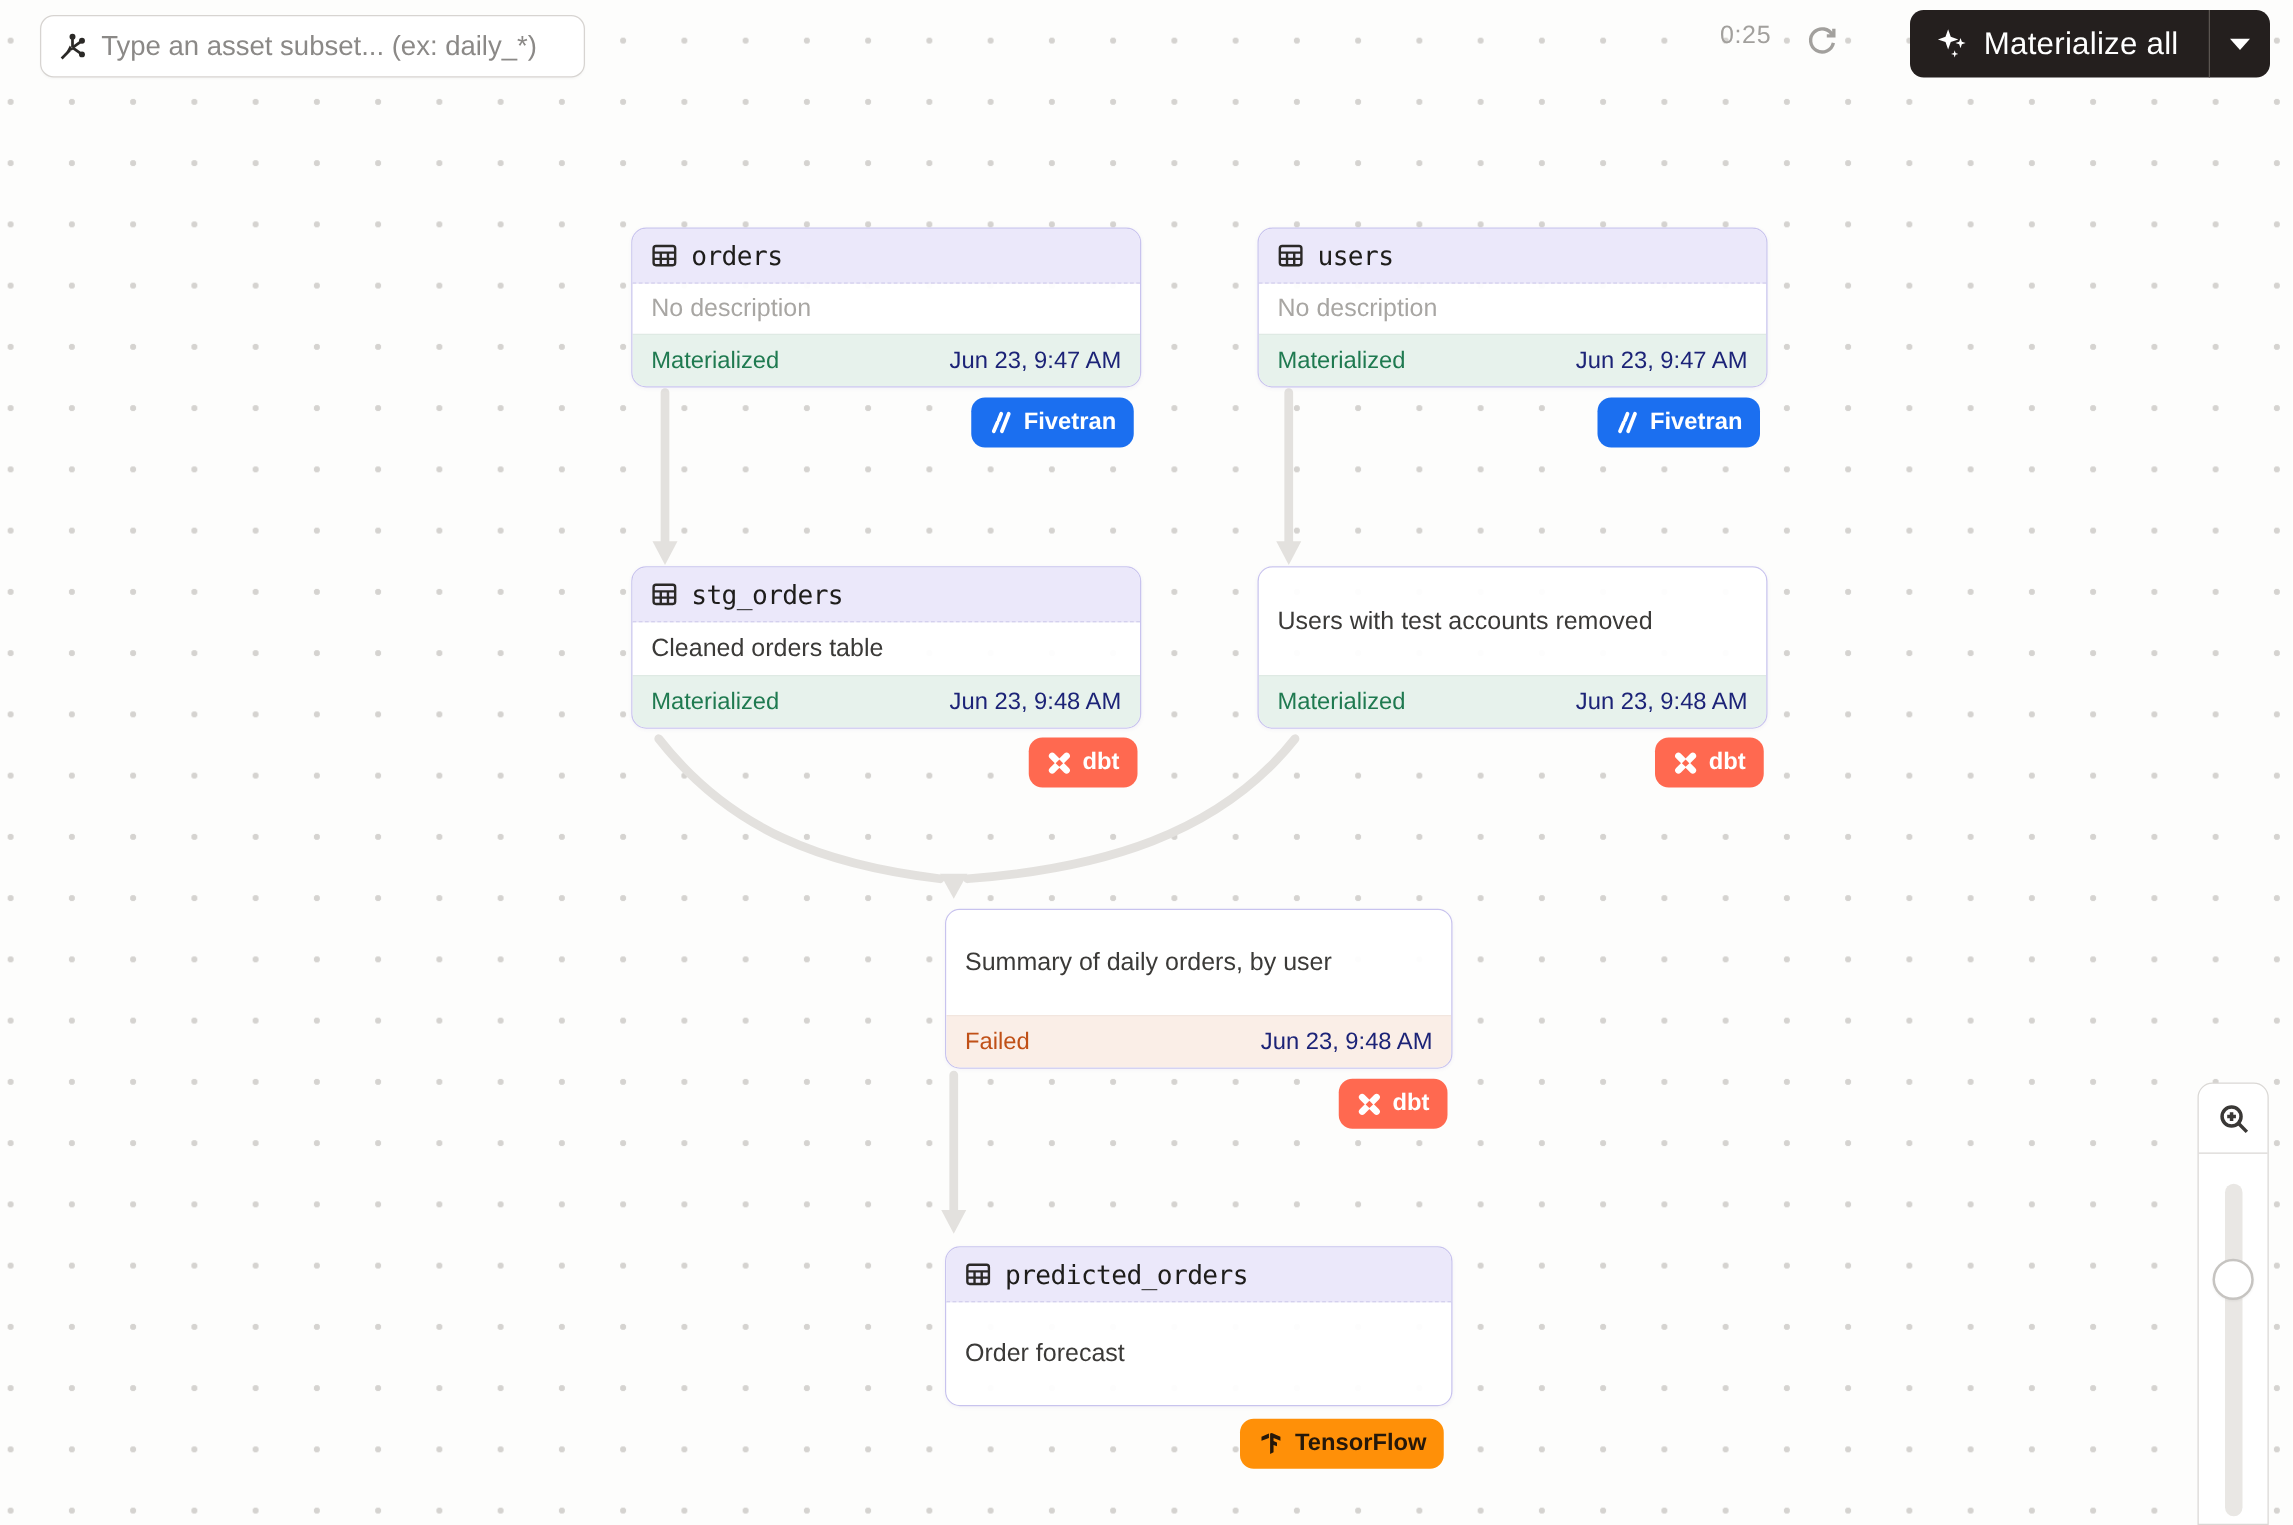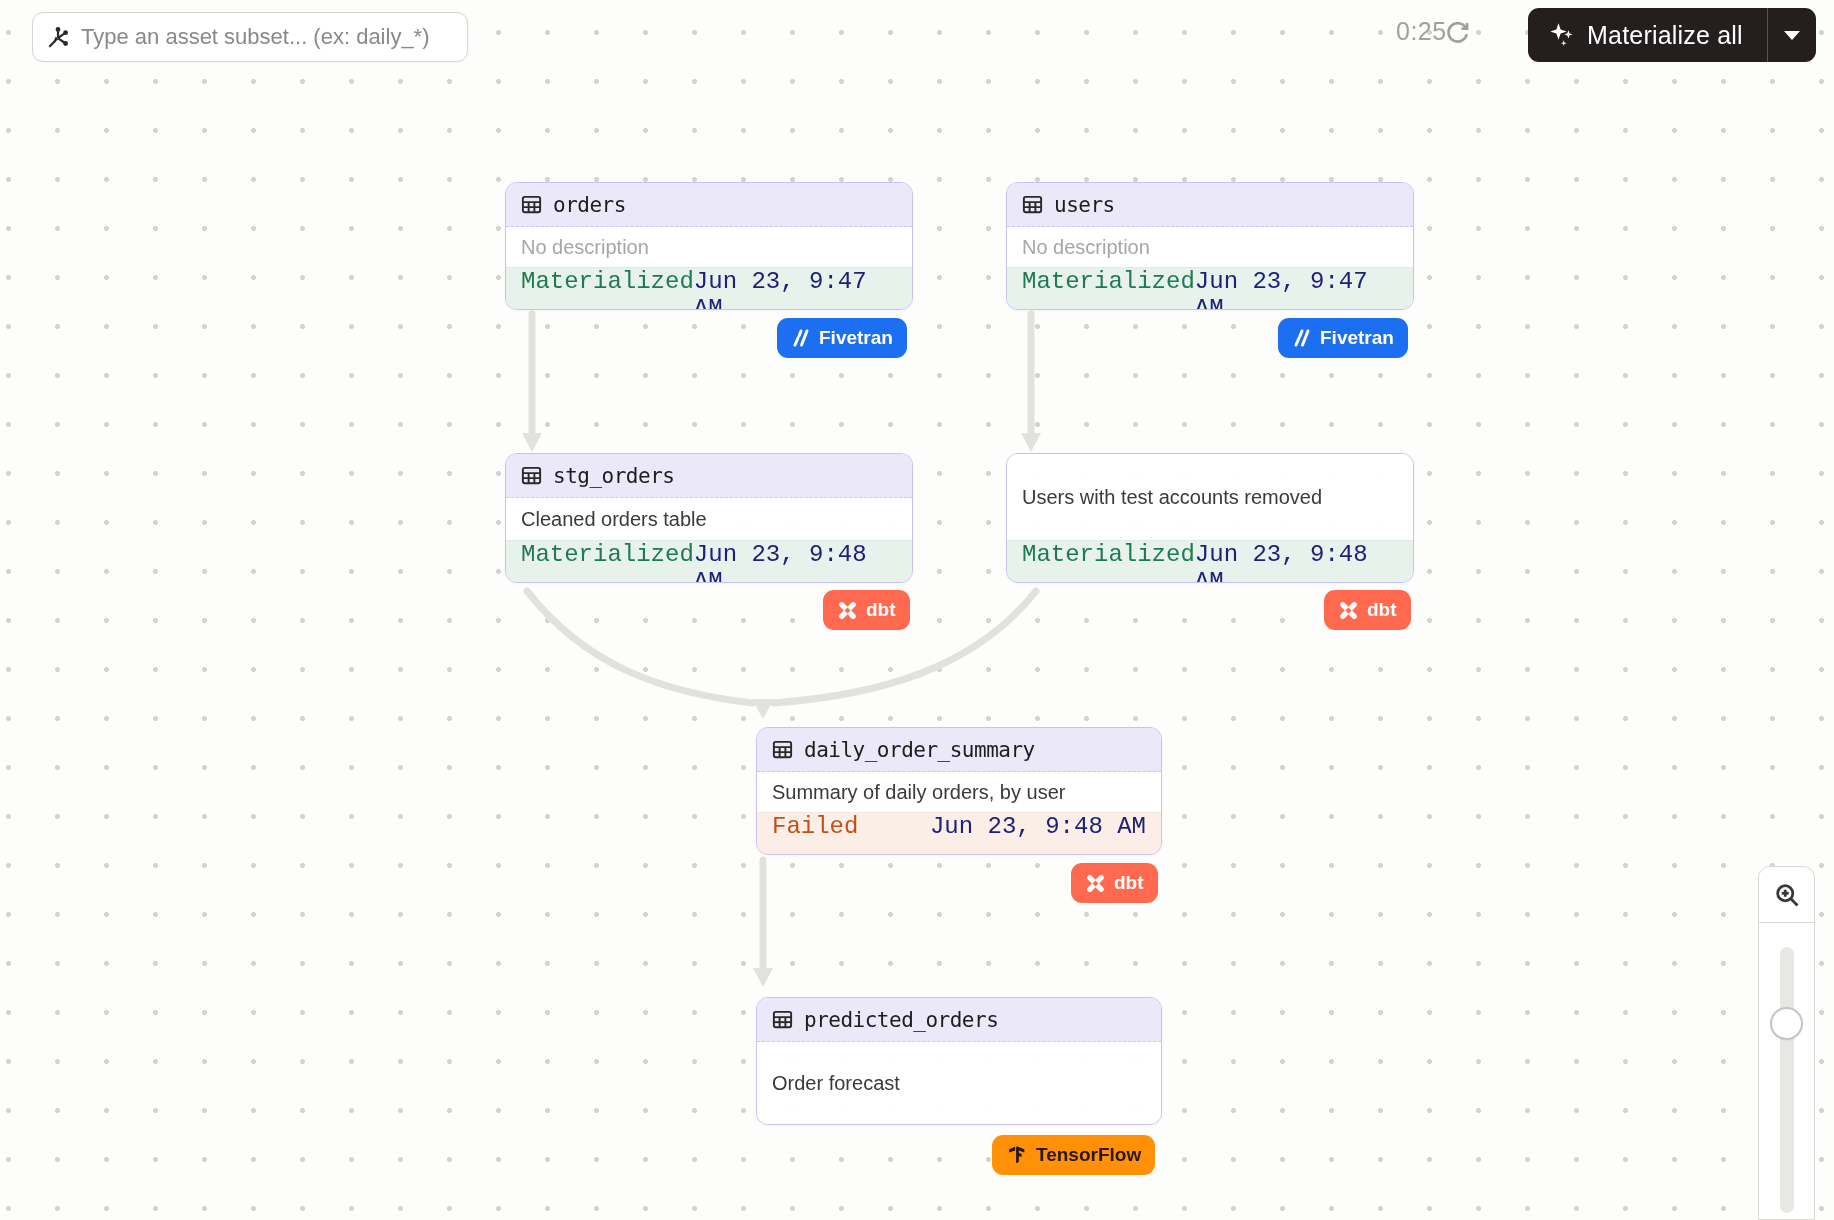--- a/index.html
+++ b/index.html
@@ -21,21 +21,21 @@
     display:flex; align-items:center; padding:0 12px; gap:10px; z-index:5;
     box-shadow:0 1px 2px rgba(0,0,0,0.03);
   }
   .search-box svg{ flex:0 0 auto; }
   .search-box input{
     border:none; outline:none; width:100%; font-size:22px; color:#3A3836;
     font-family:"Liberation Sans", sans-serif; background:transparent; white-space:nowrap;
   }
   .search-box input::placeholder{ color:#8B8987; opacity:1; }
 
-  .timer{ position:absolute; left:1376px; top:17px; font-size:25px; color:#A2A09D; z-index:5; letter-spacing:0.5px;margin-left:20px;}
+  .timer{ position:absolute; left:1376px; top:17px; font-size:20px; color:#A2A09D; z-index:5; letter-spacing:0.5px;}
   .refresh{ position:absolute; left:1444px; top:18px; z-index:5; cursor:pointer;}
 
   .mat-btn{
     position:absolute; left:1528px; top:8px; height:54px; width:288px;
     background:#241F1E; border-radius:11px; display:flex; align-items:stretch;
     color:#fff; z-index:5; cursor:pointer;
   }
   .mat-btn .main{ display:flex; align-items:center; gap:11px; padding:0 18px 0 20px; flex:1;}
   .mat-btn .label{ font-size:25px; font-weight:500; letter-spacing:0.2px; }
   .mat-btn .sep{ width:1px; background:#5A5450; margin:0; }
@@ -57,22 +57,22 @@
   }
   .node .hdr .title{
     font-family:"DejaVu Sans Mono", monospace; font-size:21px; color:#1E1D1B; letter-spacing:-0.5px;
   }
   .node .desc{
     flex:1; display:flex; align-items:center; padding:0 15px;
     font-size:20px; color:#3B3A38; background:rgba(255,255,255,0.6);
   }
   .node .desc.muted{ color:#A8A6A3; }
   .node .foot{
-    height:42px; display:flex; justify-content:space-between;
-    padding:0 15px; font-size:24px; border-top:1px solid rgba(0,0,0,0.03);font-family:Liberation Mono, monospace;
+    height:42px; display:flex; align-items:center; justify-content:space-between;
+    padding:0 15px; font-size:19px; border-top:1px solid rgba(0,0,0,0.03);
   }
   .foot.materialized{ background:rgba(227,240,233,0.85); }
   .foot.materialized .status{ color:#1F7A50; }
   .foot.failed{ background:rgba(249,236,228,0.9); }
   .foot.failed .status{ color:#C05017; }
   .foot.never{ background:rgba(250,239,231,0.9); }
   .foot.never .status{ color:#C4671C; }
   .foot .time{ color:#1C2377; }
 
   .n0{ left:505px; top:182px; }
@@ -237,30 +237,20 @@
 
   <div class="node n3">
     <div class="desc">Users with test accounts removed</div>
     <div class="foot materialized">
       <span class="status">Materialized</span>
       <span class="time">Jun 23, 9:48 AM</span>
     </div>
   </div>
 
   <div class="node n4">
-    <div class="hdr">
-      <svg width="23" height="23" viewBox="0 0 24 24" fill="none" stroke="#2B2927" stroke-width="2">
-        <rect x="3" y="4" width="18" height="16" rx="2"></rect>
-          <line x1="3" y1="9.5" x2="21" y2="9.5"></line>
-          <line x1="3" y1="14.75" x2="21" y2="14.75"></line>
-          <line x1="9" y1="9.5" x2="9" y2="20"></line>
-          <line x1="15" y1="9.5" x2="15" y2="20"></line>
-      </svg>
-      <span class="title">daily_order_summary</span>
-    </div>
     <div class="desc">Summary of daily orders, by user</div>
     <div class="foot failed">
       <span class="status">Failed</span>
       <span class="time">Jun 23, 9:48 AM</span>
     </div>
   </div>
 
   <div class="node n5">
     <div class="hdr">
       <svg width="23" height="23" viewBox="0 0 24 24" fill="none" stroke="#2B2927" stroke-width="2">

